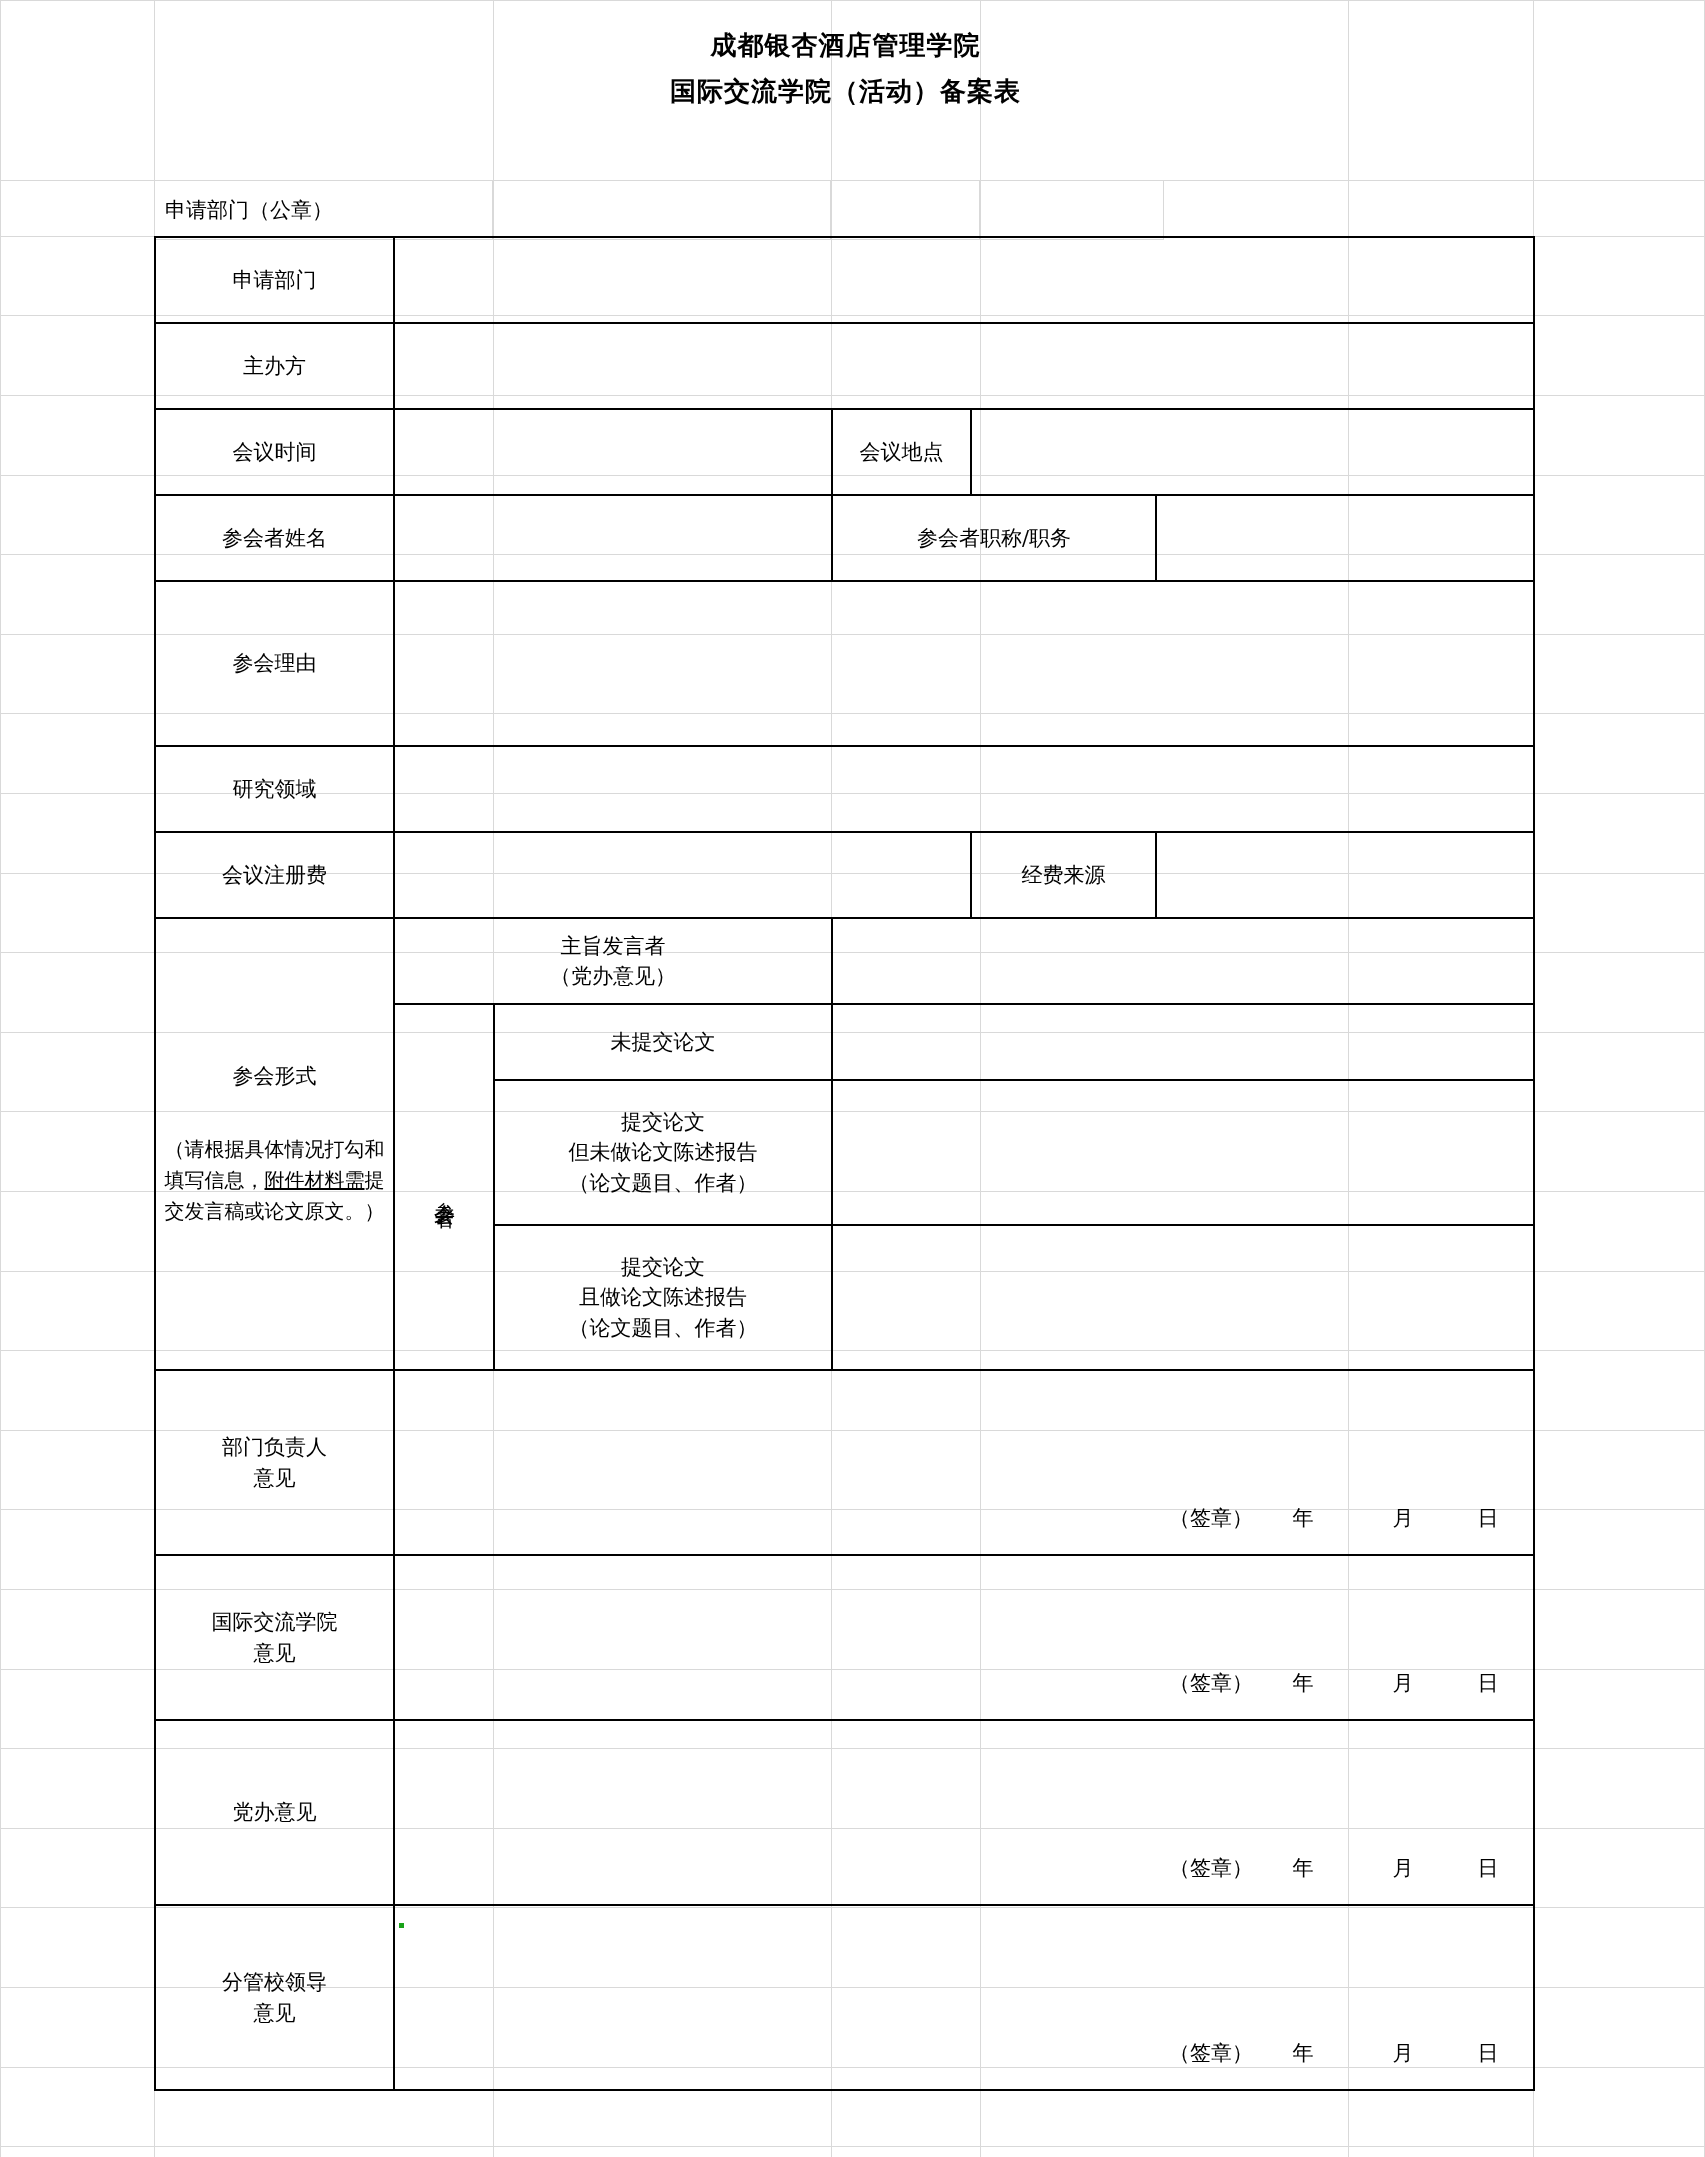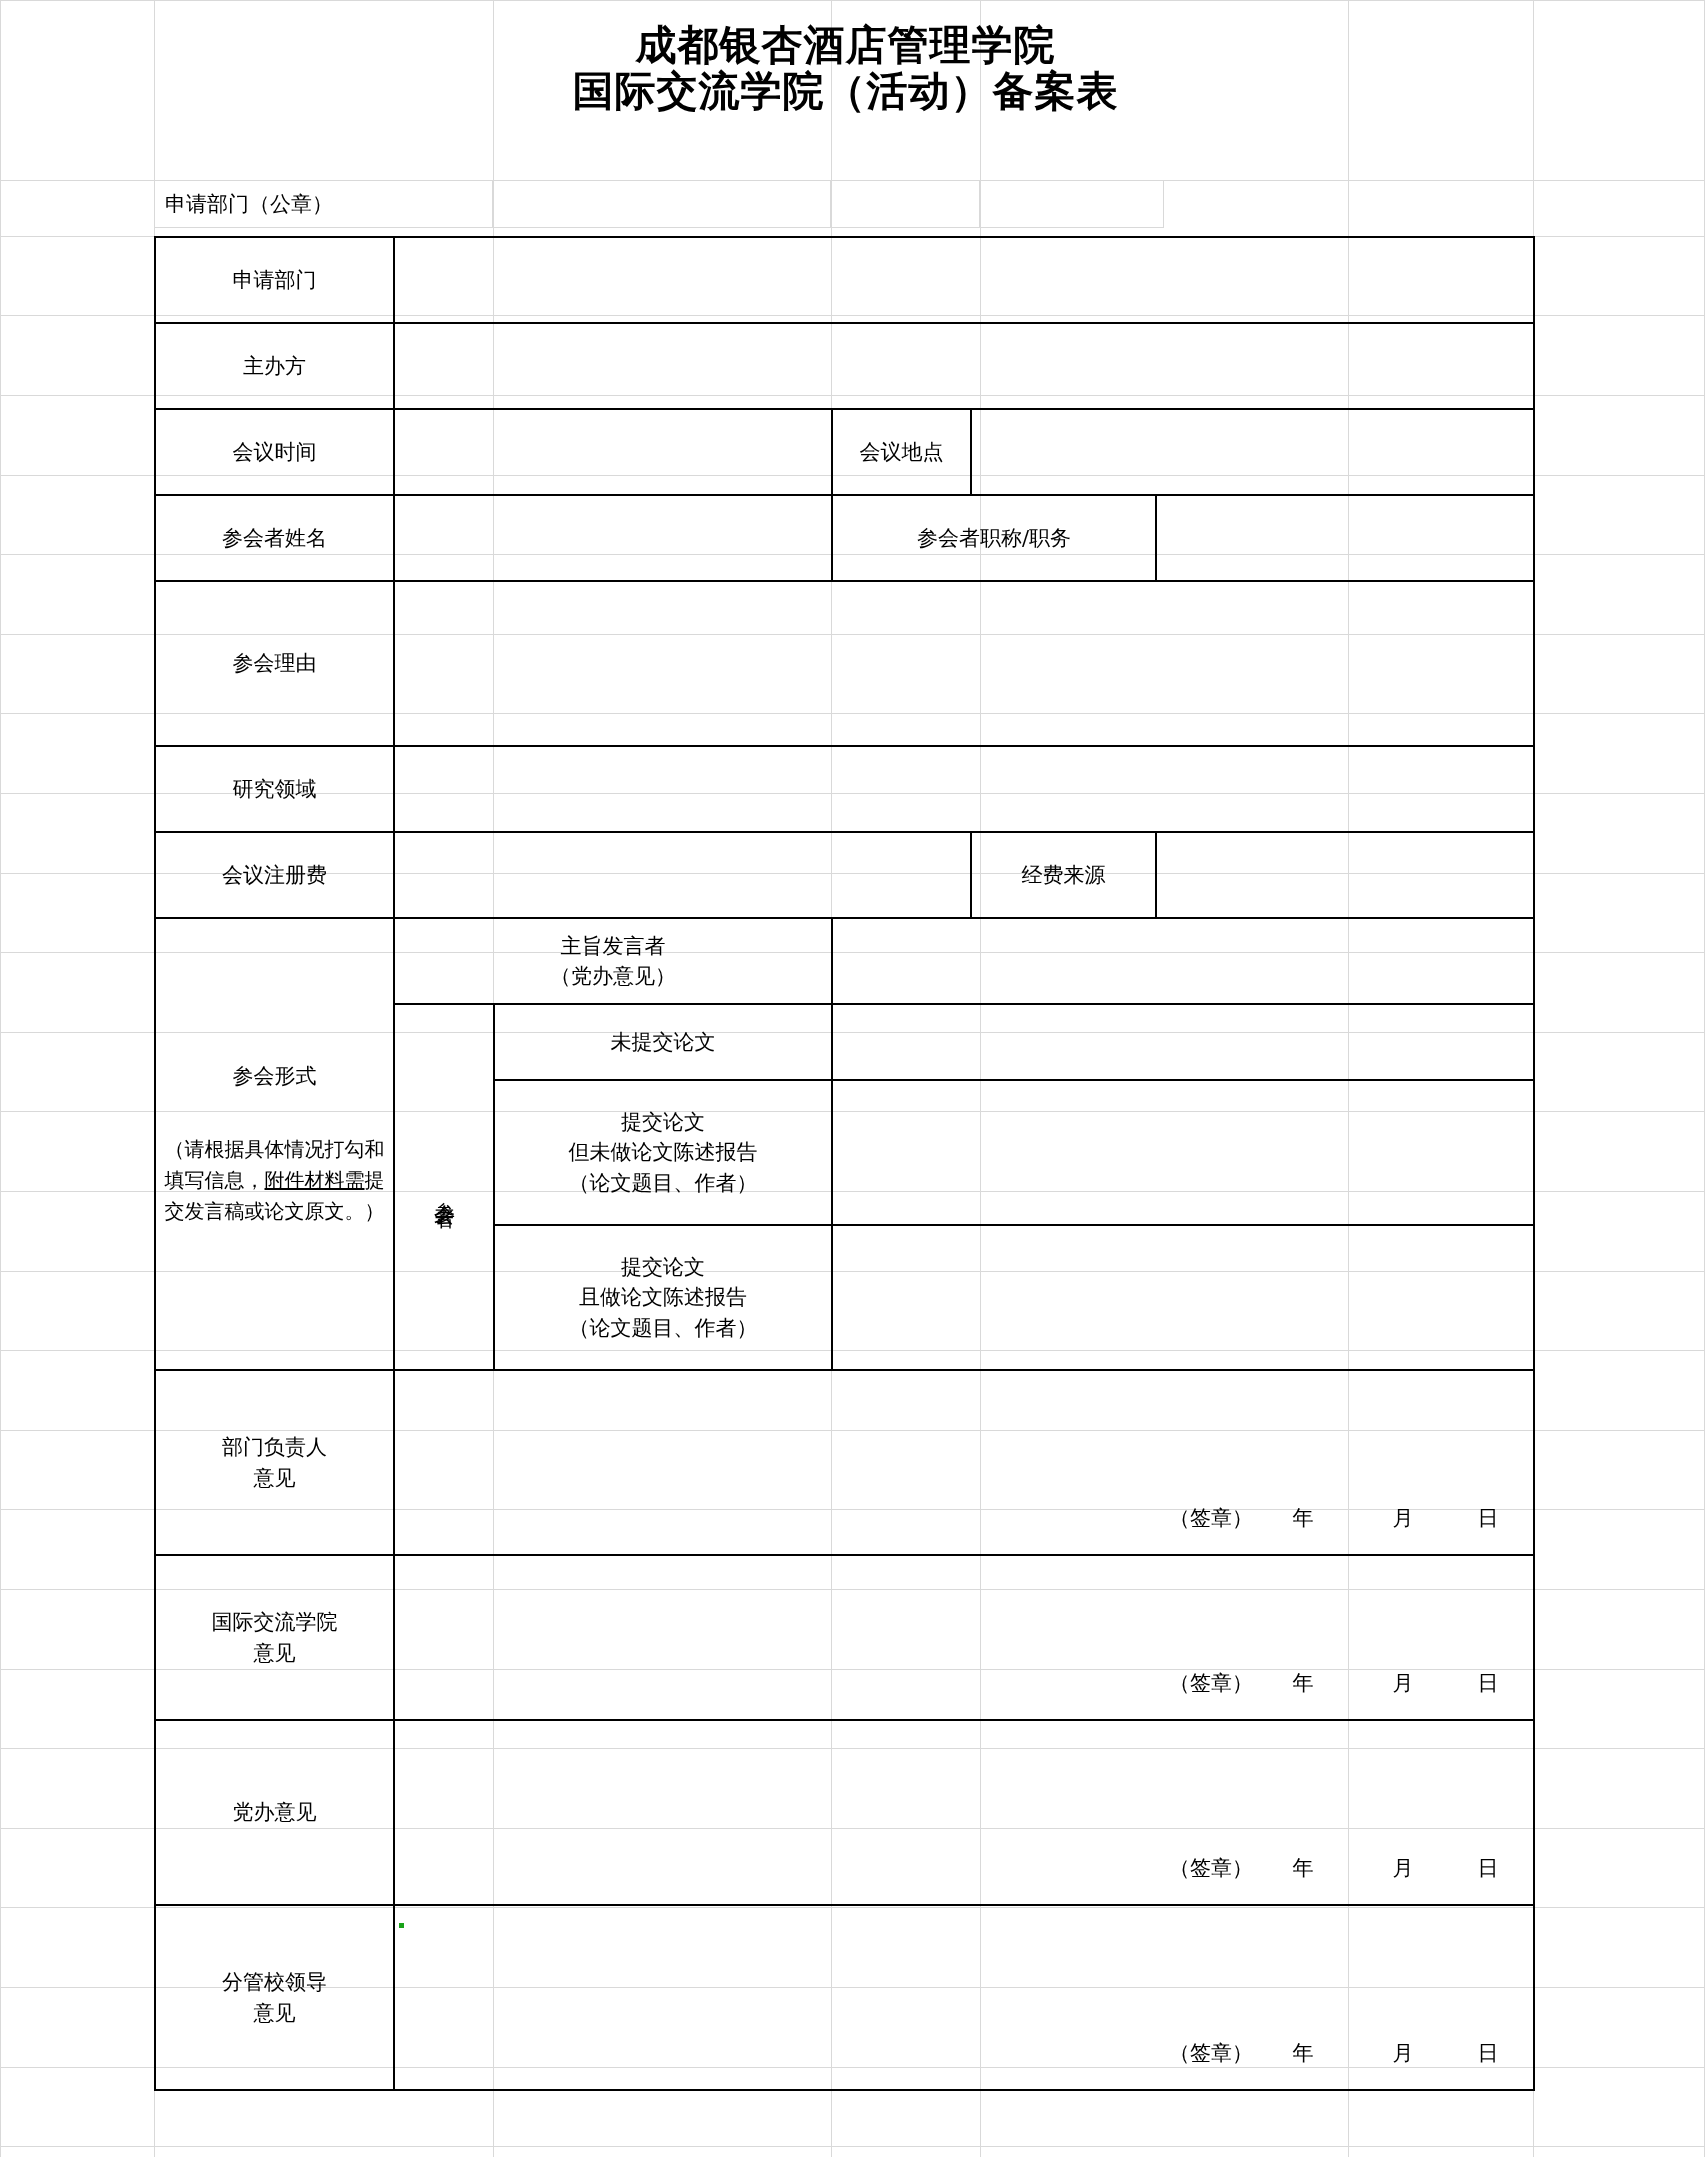--- a/index.html
+++ b/index.html
@@ -44,33 +44,33 @@
   .title-block {
     position: absolute;
     left: 159px;
     top: 22px;
     width: 1373px;
     text-align: center;
   }
   .title-line {
     font-family: "DejaVu Serif", "Liberation Serif", serif;
     font-weight: bold;
-    font-size: 41px;
+    font-size: 26px;
     line-height: 46px;
     letter-spacing: 1px;
     white-space: nowrap;
   }
 
   
   .applicant-row {
     position: absolute;
     left: 154px;
     top: 180px;
     width: 1379px;
-    height: 48px;
+    height: 60px;
     display: flex;
     box-sizing: border-box;
   }
   .applicant-row .lc {
     box-sizing: border-box;
     border-left: 1px solid #d9d9d9;
     border-top: 1px solid #d9d9d9;
     border-bottom: 1px solid #d9d9d9;
     display: flex;
     align-items: center;

